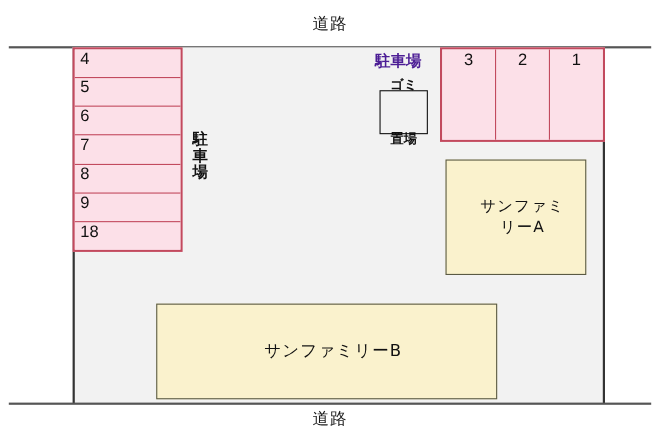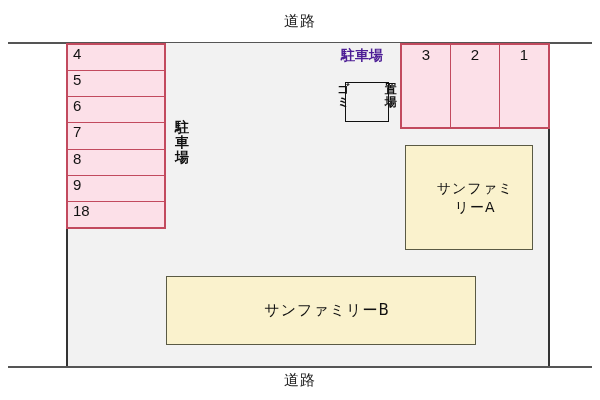--- a/index.html
+++ b/index.html
@@ -131,21 +131,22 @@
   #garbage-box {
     position: absolute;
     left: 345px;
     top: 82px;
     width: 44px;
     height: 40px;
     box-sizing: border-box;
     border: 1.5px solid #111111;
     background: #f2f2f2;
     display: flex;
-    flex-direction: row;
+    flex-direction: column;
+    align-items: center;
     justify-content: center;
     font-family: "DejaVu Sans", "Liberation Sans", sans-serif;
     font-weight: bold;
     gap: 35px;
   }
   #garbage-box span {
     display: block;
     font-size: 12px;
     line-height: 1.12;
     color: #111111;
@@ -166,22 +167,21 @@
   #building-a {
     left: 405px;
     top: 145px;
     width: 128px;
     height: 105px;
   }
   #building-b {
     left: 142px;
     top: 276px;
     width: 310px;
-    height: 69px;
-    margin-left: 24px;
+    height: 87px;
   }
   .building-name {
     font-size: 14px;
     color: #111111;
     text-align: center;
     line-height: 1.35;
     letter-spacing: 1px;
     font-family: "DejaVu Sans", "Liberation Sans", sans-serif;
   }
   #building-a .building-name {

